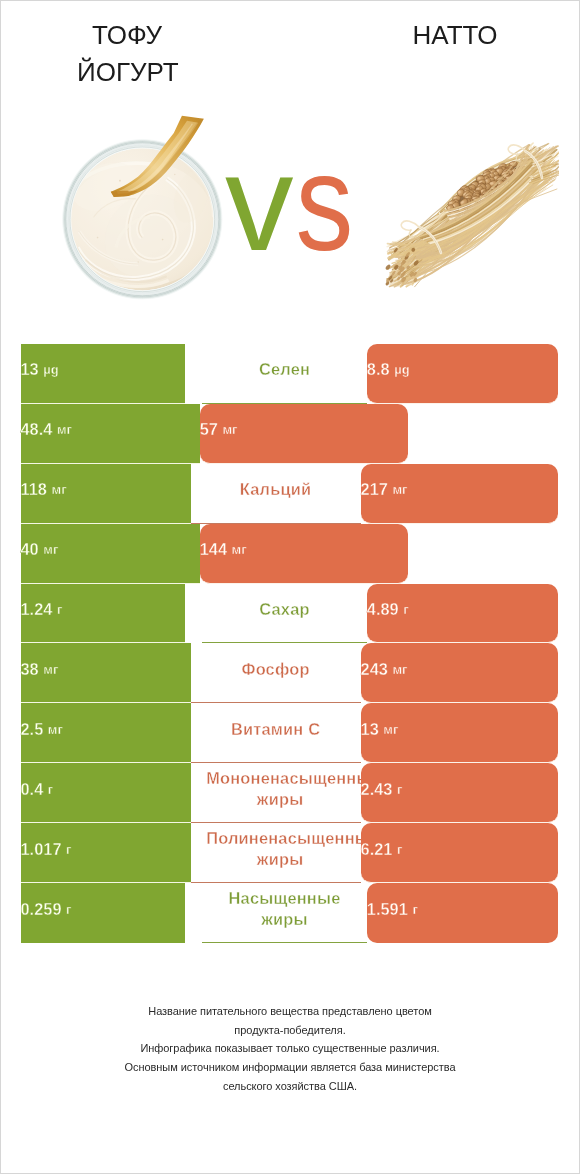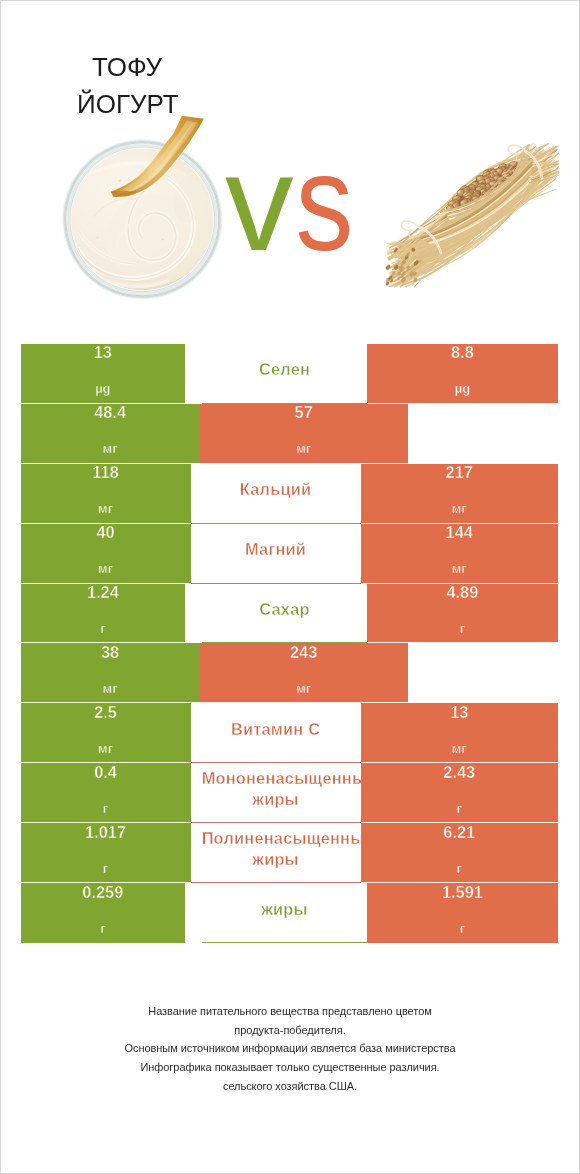--- a/index.html
+++ b/index.html
@@ -4,57 +4,58 @@
 <title>Infographic</title>
 <style>
   html,body{margin:0;padding:0;background:#fff;}
   body{
     width:580px;height:1174px;
     font-family:"Liberation Sans", sans-serif;
     overflow:hidden;
   }
   .page{position:relative;width:578px;height:1172px;border:1px solid #d6d6d6;background:#fff;overflow:hidden;}
 
-  .title{position:absolute;top:16px;font-size:26px;line-height:37px;color:#1c1c1c;text-align:center;font-weight:400;margin-top:32px;}
+  .title{position:absolute;top:16px;font-size:26px;line-height:37px;color:#1c1c1c;text-align:center;font-weight:400;}
   #title-left{left:76px;width:100px;}
   #title-right{left:404px;width:100px;}
 
   .vs{position:absolute;left:224px;top:152px;font-size:137px;line-height:100px;font-weight:400;letter-spacing:-1px;}
   .vs .v{color:#80a631;}
   .vs .s{color:#e06e4a;display:inline-block;transform:scaleX(0.845) translateX(3px);transform-origin:left center;}
 
   .hero{position:absolute;}
   #hero-left{left:60px;top:136.8px;width:162.6px;height:162.6px;}
   #hero-left svg{width:162.6px;height:162.6px;overflow:visible;}
   #hero-right{left:378px;top:140px;width:180px;height:150px;}
 
   .nutri{position:absolute;left:19.5px;top:342.8px;width:537.5px;}
   .nrow{position:relative;height:59.94px;display:flex;}
-  .cell{display:flex;align-items:center;justify-content:center;text-align:center;box-sizing:border-box;flex-direction:column;}
+  .cell{display:flex;align-items:center;justify-content:flex-start;text-align:center;box-sizing:border-box;}
   .cell>*{position:relative;top:-3.5px;}
   .lv{width:179.2px;background:#80a631;color:#fcfff0;font-weight:bold;font-size:16.4px;border-bottom:1px solid #f4f7e4;-webkit-text-stroke:0.4px #80a631;}
-  .rv{width:208px;background:#e06e4a;color:#fffcf6;font-weight:bold;font-size:16.4px;border-bottom:1px solid #fdf3ea;-webkit-text-stroke:0.4px #e06e4a;}
+  .rv{width:208px;background:#e06e4a;color:#fffcf6;font-weight:bold;font-size:16.4px;border-bottom:1px solid #fdf3ea;border-radius:10px;-webkit-text-stroke:0.4px #e06e4a;}
   .nrow:last-child .lv,.nrow:last-child .rv{border-bottom:none;}
   .mid{width:179.1px;background:#fff;font-size:16.4px;font-weight:bold;line-height:21px;overflow:hidden;position:relative;letter-spacing:0.2px;-webkit-text-stroke:0.42px #ffffff;}
   .mid .clip{white-space:nowrap;width:179.1px;text-align:center;}
   .mid .ln1{white-space:nowrap;display:block;text-align:center;}
   .mid .ln1.overflowing{text-align:left;padding-left:15.6px;}
   .mid .ln2{white-space:nowrap;display:block;text-align:center;}
   .w-left .mid{color:#7d9c36;border-bottom:1px solid #84a33f;margin-left:17px;}
   .w-right .mid{color:#cd6a4b;border-bottom:1px solid #c47a60;}
   .unit{font-size:13px;font-weight:bold;}
 
   .footer{position:absolute;left:0;right:0;top:1001px;text-align:center;font-size:11px;line-height:18.7px;color:#2a2a2a;letter-spacing:-0.05px;}
 </style>
 </head>
 <body>
 
 <div class="page">
 
   <div class="title" id="title-left">ТОФУ ЙОГУРТ</div>
+  <div class="title" id="title-right">НАТТО</div>
 
   <div class="hero" id="hero-left">
     <svg viewBox="0 0 160 160" width="162.6" height="162.6" xmlns="http://www.w3.org/2000/svg">
       <defs>
         <radialGradient id="glassg" cx="50%" cy="50%" r="50%">
           <stop offset="0%" stop-color="#fafcfb"></stop>
           <stop offset="88%" stop-color="#f8fbfa"></stop>
           <stop offset="90.5%" stop-color="#edf2f1"></stop>
           <stop offset="92.5%" stop-color="#d5dfdd"></stop>
           <stop offset="94.5%" stop-color="#f3f7f6"></stop>
@@ -1016,34 +1017,34 @@
       </div>
       <div class="nrow w-right">
         <div class="cell lv"><span>118</span>&nbsp;<span class="unit">мг</span></div>
         <div class="cell mid">
           <div class="clip">Кальций</div>
         </div>
         <div class="cell rv"><span>217</span>&nbsp;<span class="unit">мг</span></div>
       </div>
       <div class="nrow w-right">
         <div class="cell lv"><span>40</span>&nbsp;<span class="unit">мг</span></div>
-        <div class="cell mid">
-          <div class="clip">Магний</div>
-        </div>
         <div class="cell rv"><span>144</span>&nbsp;<span class="unit">мг</span></div>
       </div>
       <div class="nrow w-left">
         <div class="cell lv"><span>1.24</span>&nbsp;<span class="unit">г</span></div>
         <div class="cell mid">
           <div class="clip">Сахар</div>
         </div>
         <div class="cell rv"><span>4.89</span>&nbsp;<span class="unit">г</span></div>
       </div>
       <div class="nrow w-right">
         <div class="cell lv"><span>38</span>&nbsp;<span class="unit">мг</span></div>
+        <div class="cell mid">
+          <div class="clip">Фосфор</div>
+        </div>
         <div class="cell rv"><span>243</span>&nbsp;<span class="unit">мг</span></div>
       </div>
       <div class="nrow w-right">
         <div class="cell lv"><span>2.5</span>&nbsp;<span class="unit">мг</span></div>
         <div class="cell mid">
           <div class="clip">Витамин C</div>
         </div>
         <div class="cell rv"><span>13</span>&nbsp;<span class="unit">мг</span></div>
       </div>
       <div class="nrow w-right">
@@ -1063,27 +1064,28 @@
             <span class="ln1 overflowing">Полиненасыщенные</span>
             <span class="ln2">жиры</span>
           </div>
         </div>
         <div class="cell rv"><span>6.21</span>&nbsp;<span class="unit">г</span></div>
       </div>
       <div class="nrow w-left">
         <div class="cell lv"><span>0.259</span>&nbsp;<span class="unit">г</span></div>
         <div class="cell mid">
           <div class="clip">
+            <span class="ln1">Насыщенные</span>
             <span class="ln2">жиры</span>
           </div>
         </div>
         <div class="cell rv"><span>1.591</span>&nbsp;<span class="unit">г</span></div>
       </div>
     </div>
 
   <div class="footer">
       <div>Название питательного вещества представлено цветом</div>
       <div>продукта-победителя.</div>
+      <div>Инфографика показывает только существенные различия.</div>
       <div>Основным источником информации является база министерства</div>
-      <div>Инфографика показывает только существенные различия.</div>
       <div>сельского хозяйства США.</div>
     </div>
 </div>
 
 </body></html>

